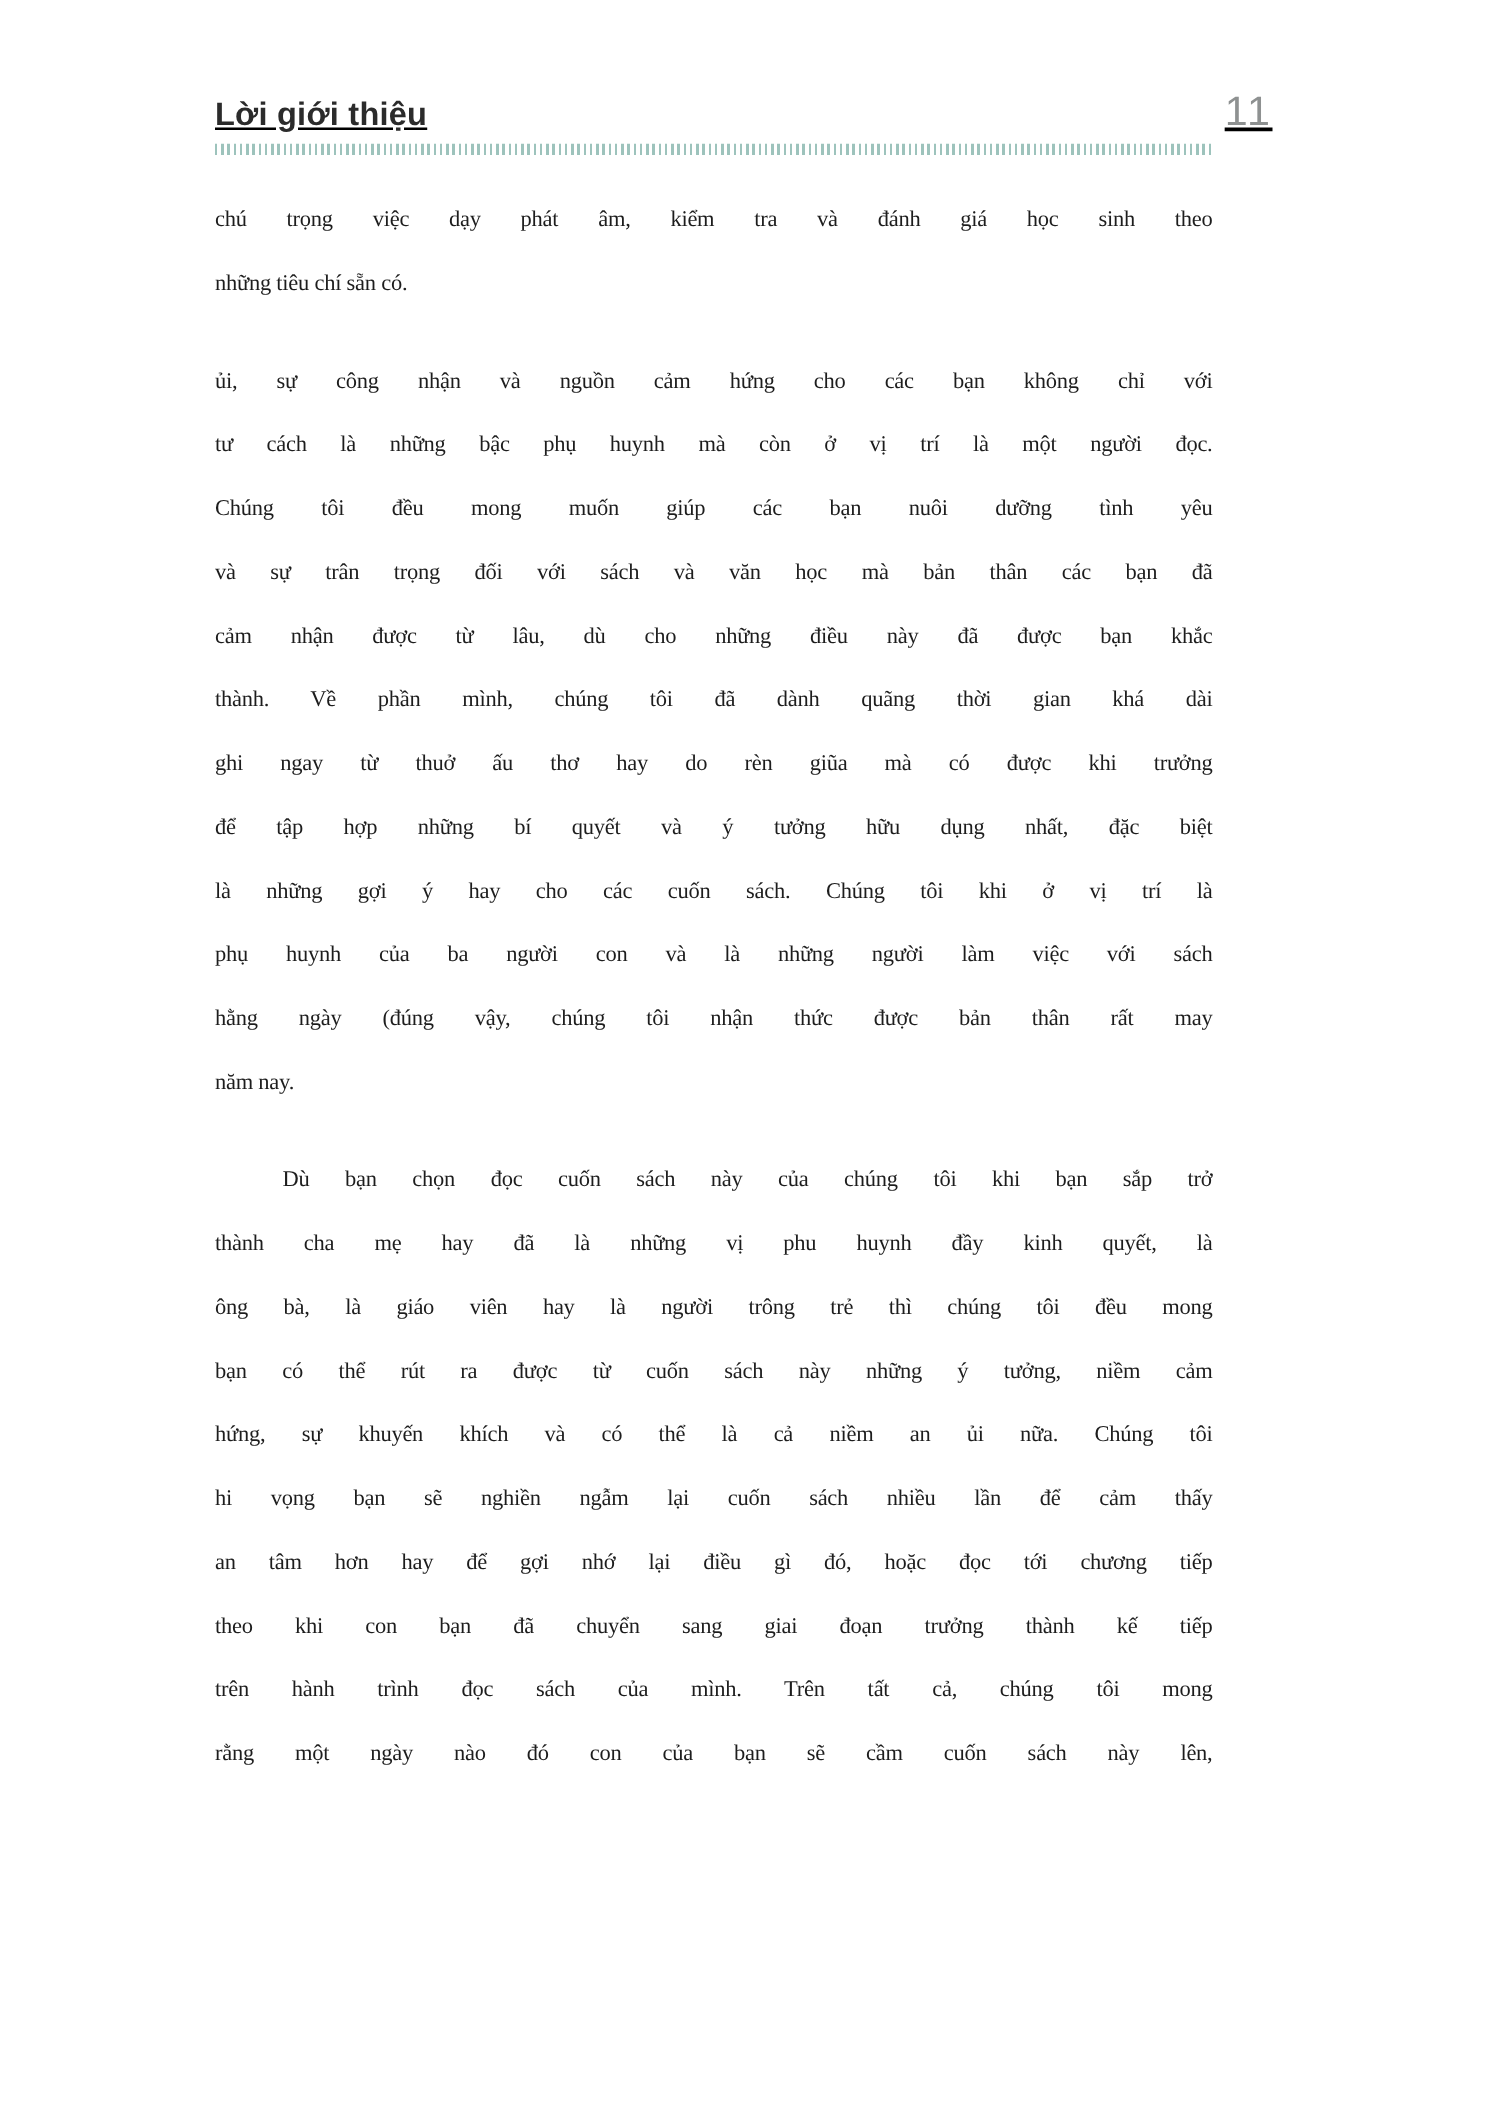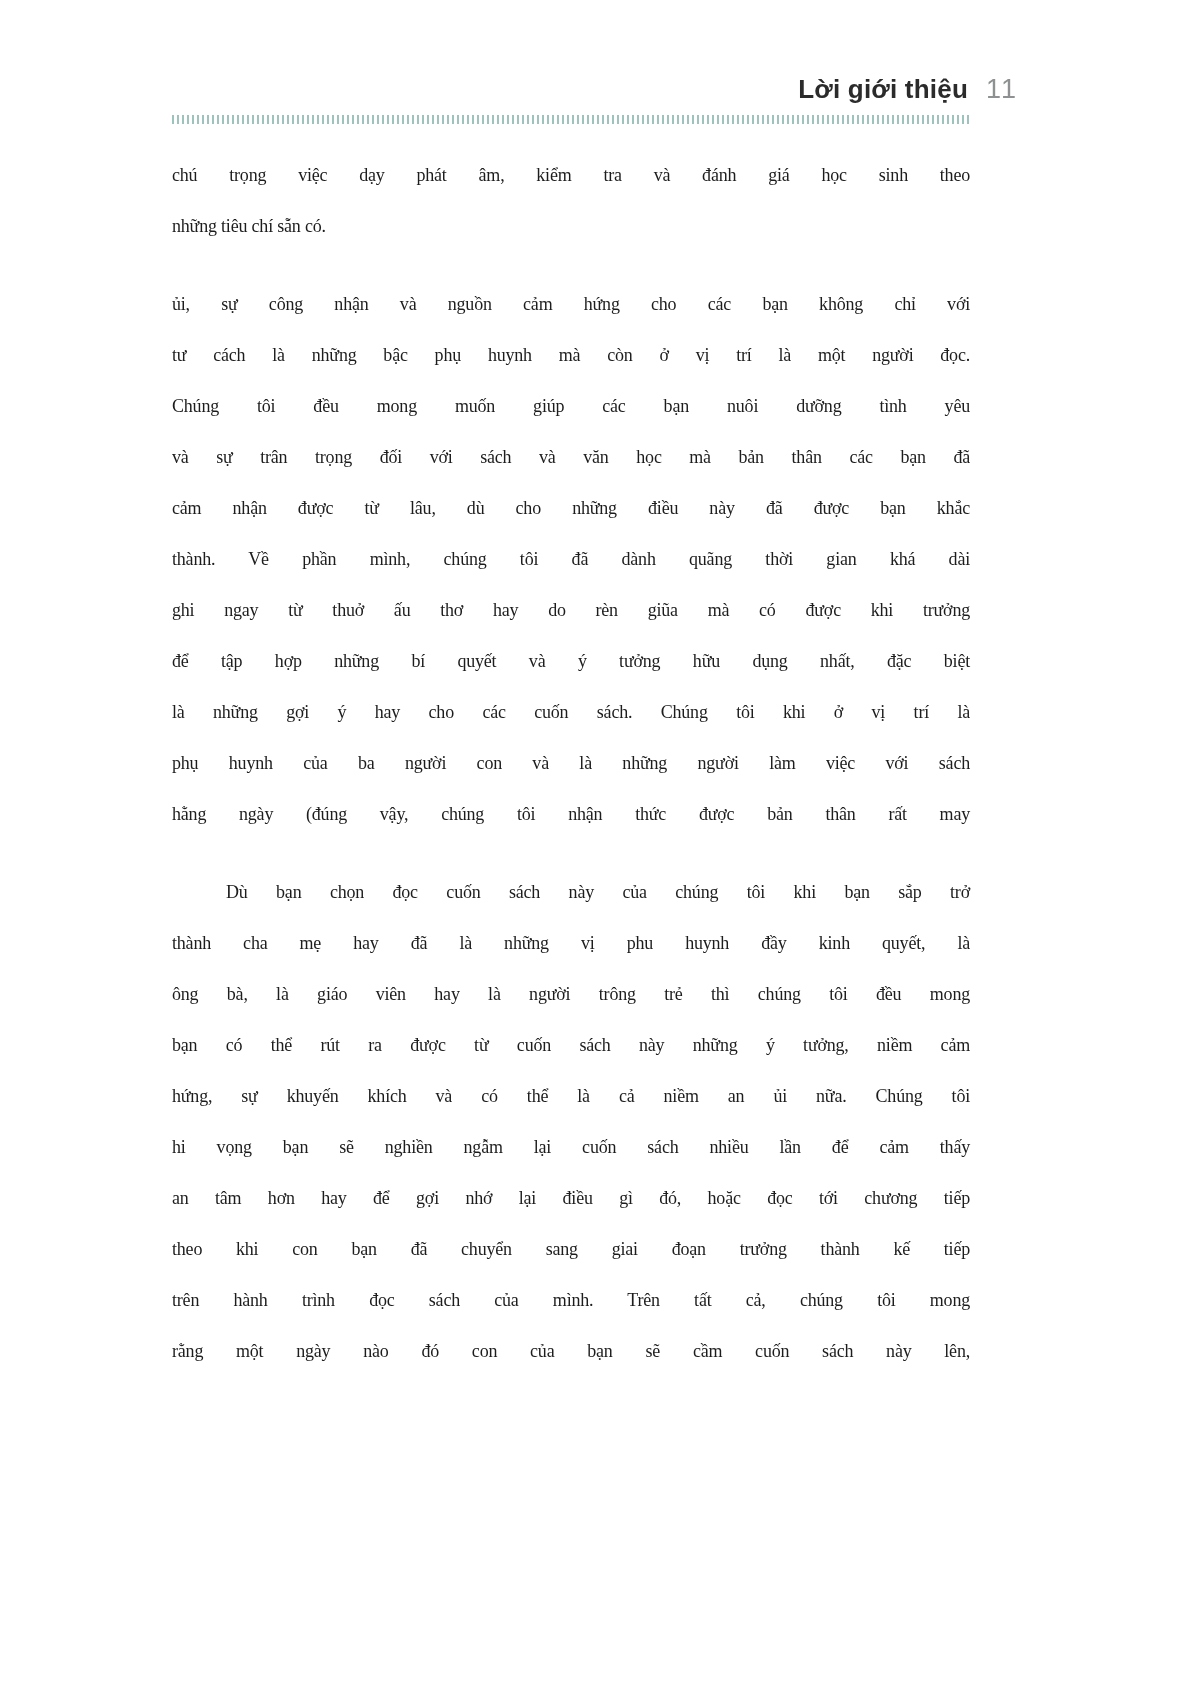--- a/index.html
+++ b/index.html
@@ -11,36 +11,37 @@
     overflow: hidden;
     margin: 0 auto;
     font-family: "Liberation Serif", "DejaVu Serif", serif;
   }
   .header-row {
     position: absolute;
     top: 72px;
     left: 172px;
     width: 846px;
     display: flex;
-    justify-content: flex-end;
+    justify-content: space-between;
     align-items: baseline;
     gap: 18px;
+    text-decoration: underline;
   }
   .section-title {
     font-family: "Liberation Sans", "DejaVu Sans", sans-serif;
     font-weight: 700;
     font-size: 26px;
     line-height: 34px;
     color: var(--header-title, #2b2b2b);
     letter-spacing: 0.2px;
   }
   .page-number {
     font-family: "Liberation Sans", "DejaVu Sans", sans-serif;
     font-weight: 300;
-    font-size: 27px;
+    font-size: 33px;
     line-height: 34px;
     color: var(--page-number, #8e9191);
     letter-spacing: 2px;
   }
   .dashed-rule {
     position: absolute;
     top: 115px;
     left: 172px;
     width: 798px;
     height: 9px;
@@ -95,20 +96,21 @@
       <div class="ln">tư cách là những bậc phụ huynh mà còn ở vị trí là một người đọc.</div>
       <div class="ln">Chúng tôi đều mong muốn giúp các bạn nuôi dưỡng tình yêu</div>
       <div class="ln">và sự trân trọng đối với sách và văn học mà bản thân các bạn đã</div>
       <div class="ln">cảm nhận được từ lâu, dù cho những điều này đã được bạn khắc</div>
       <div class="ln">thành. Về phần mình, chúng tôi đã dành quãng thời gian khá dài</div>
       <div class="ln">ghi ngay từ thuở ấu thơ hay do rèn giũa mà có được khi trưởng</div>
       <div class="ln">để tập hợp những bí quyết và ý tưởng hữu dụng nhất, đặc biệt</div>
       <div class="ln">là những gợi ý hay cho các cuốn sách. Chúng tôi khi ở vị trí là</div>
       <div class="ln">phụ huynh của ba người con và là những người làm việc với sách</div>
       <div class="ln">hằng ngày (đúng vậy, chúng tôi nhận thức được bản thân rất may</div>
+      <div class="ln end">năm nay.</div>
     </div>
 
     <div class="para">
       <div class="ln ind">Dù bạn chọn đọc cuốn sách này của chúng tôi khi bạn sắp trở</div>
       <div class="ln">thành cha mẹ hay đã là những vị phu huynh đầy kinh quyết, là</div>
       <div class="ln">ông bà, là giáo viên hay là người trông trẻ thì chúng tôi đều mong</div>
       <div class="ln">bạn có thể rút ra được từ cuốn sách này những ý tưởng, niềm cảm</div>
       <div class="ln">hứng, sự khuyến khích và có thể là cả niềm an ủi nữa. Chúng tôi</div>
       <div class="ln">hi vọng bạn sẽ nghiền ngẫm lại cuốn sách nhiều lần để cảm thấy</div>
       <div class="ln">an tâm hơn hay để gợi nhớ lại điều gì đó, hoặc đọc tới chương tiếp</div>

